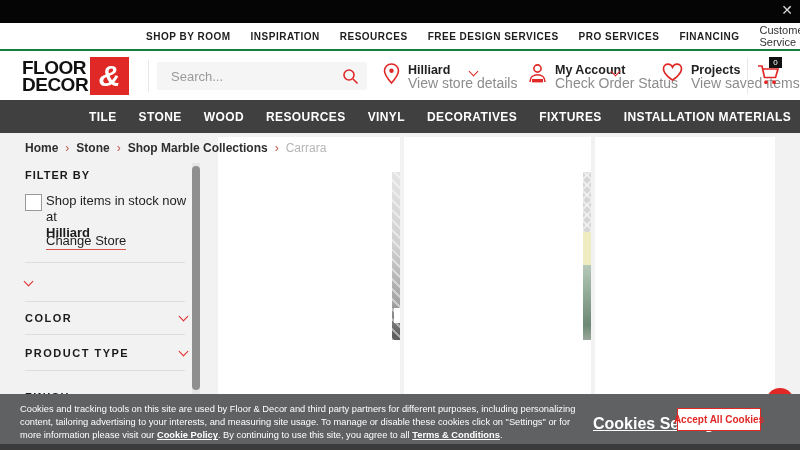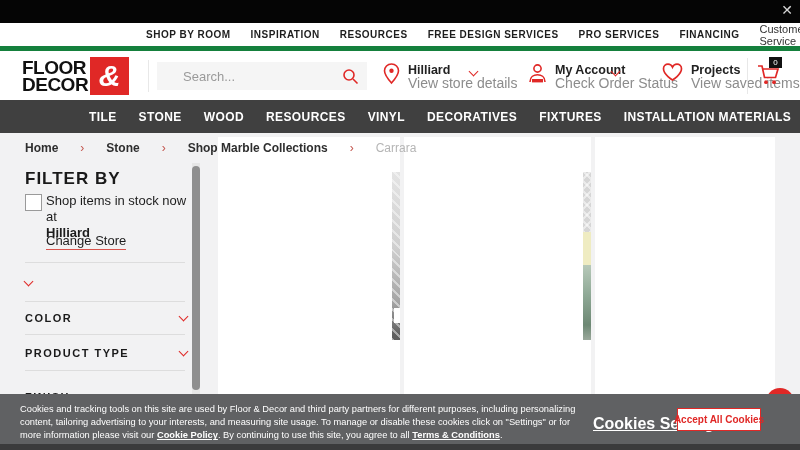--- a/index.html
+++ b/index.html
@@ -7,59 +7,59 @@
        font-family:"Liberation Sans",sans-serif;background:#f2f2f3;}
   .abs{position:absolute;}
 
   
   .promo-bar{left:0;top:0;width:800px;height:23px;background:#050505;}
   .promo-close{position:absolute;right:7px;top:2px;color:#d8d8d8;font-size:14px;cursor:pointer;}
 
   
   .utility-nav{left:0;top:23px;width:800px;height:28px;background:#fff;display:flex;
                align-items:center;padding-left:146px;box-sizing:border-box;gap:20px;
-               border-bottom:5px solid #15803d;}
+               border-bottom:2px solid #15803d;}
   .utility-item{font-size:10px;font-weight:700;color:#1d1d1d;letter-spacing:.5px;white-space:nowrap;cursor:pointer;}
   .cust-service{margin-left:auto;margin-right:20px;font-size:11px;color:#333;display:flex;align-items:center;gap:5px;cursor:pointer;}
 
   .chev{display:inline-block;width:6px;height:6px;border-right:1.5px solid #e02826;
         border-bottom:1.5px solid #e02826;transform:rotate(45deg);margin-top:-3px;}
 
   
   .header{left:0;top:51px;width:800px;height:49px;background:#fff;}
   .logo{left:22px;top:6px;display:flex;align-items:center;cursor:pointer;}
   .logo-text{display:flex;flex-direction:column;line-height:17px;font-size:19px;font-weight:700;
              color:#111;letter-spacing:-.5px;}
   .logo-amp{width:39px;height:38px;background:#e02826;color:#fff;font-size:30px;font-weight:700;
             font-style:italic;display:flex;align-items:center;justify-content:center;margin-left:2px;}
   .vdiv{width:1px;background:#e8e8e8;}
   .search-box{left:157px;top:11px;width:210px;height:28px;background:#f5f5f5;display:flex;
               align-items:center;box-sizing:border-box;padding:0 8px 0 12px;}
   .search-box input{flex:1;border:none;background:transparent;outline:none;font-size:13px;
-                    color:#444;font-family:"Liberation Sans",sans-serif;width:100px;margin-left:12px;}
+                    color:#444;font-family:"Liberation Sans",sans-serif;width:100px;}
   .search-box input::placeholder{color:#9a9a9a;}
   .hgroup{display:flex;align-items:flex-start;gap:8px;cursor:pointer;}
   .hname{font-size:12.5px;font-weight:700;color:#222;line-height:14px;}
   .hsub{font-size:14px;color:#8c8c8c;line-height:13px;}
   .badge{position:absolute;left:12px;top:-7px;background:#111;color:#fff;font-size:8px;
          width:13px;height:11px;display:flex;align-items:center;justify-content:center;}
 
   
   .catnav{left:0;top:100px;width:800px;height:33px;background:#404040;display:flex;
           align-items:center;padding-left:89px;box-sizing:border-box;gap:22px;}
   .cat-item{color:#fff;font-weight:700;font-size:12px;letter-spacing:.4px;white-space:nowrap;cursor:pointer;}
 
   
-  .breadcrumb{left:25px;top:141px;font-size:12px;color:#333;display:flex;gap:22px;align-items:center;}
+  .breadcrumb{left:25px;top:141px;font-size:12px;color:#333;display:flex;gap:7px;align-items:center;}
   .bc-link{font-weight:600;color:#2e2e2e;cursor:pointer;}
   .bc-sep{color:#c4574f;font-size:12px;}
   .bc-current{color:#b5b5b5;}
 
   
-  .sb-title{left:25px;top:169px;font-size:17px;font-weight:700;letter-spacing:1px;color:#1a1a1a;}
+  .sb-title{left:25px;top:169px;font-size:11px;font-weight:700;letter-spacing:1px;color:#1a1a1a;}
   .checkbox{left:25px;top:194px;width:15px;height:15px;background:#fff;border:1.5px solid #9a9a9a;cursor:pointer;}
   .cb-label{left:46px;top:193px;font-size:13px;color:#1d1d1d;line-height:16px;width:150px;}
   .cb-store{font-weight:700;}
   .change-store{left:46px;top:233px;font-size:13px;color:#1d1d1d;border-bottom:1px solid #d9544d;
                 padding-bottom:1px;cursor:pointer;}
   .sb-div{left:25px;width:160px;height:1px;background:#ddd;}
   .sb-section{left:25px;width:162px;height:16px;display:flex;align-items:center;
               justify-content:space-between;cursor:pointer;}
   .sb-section span{font-size:11px;font-weight:700;letter-spacing:1.5px;color:#1a1a1a;}
   .sb-track{left:192px;top:163px;width:8px;height:231px;background:#e6e6e6;}

